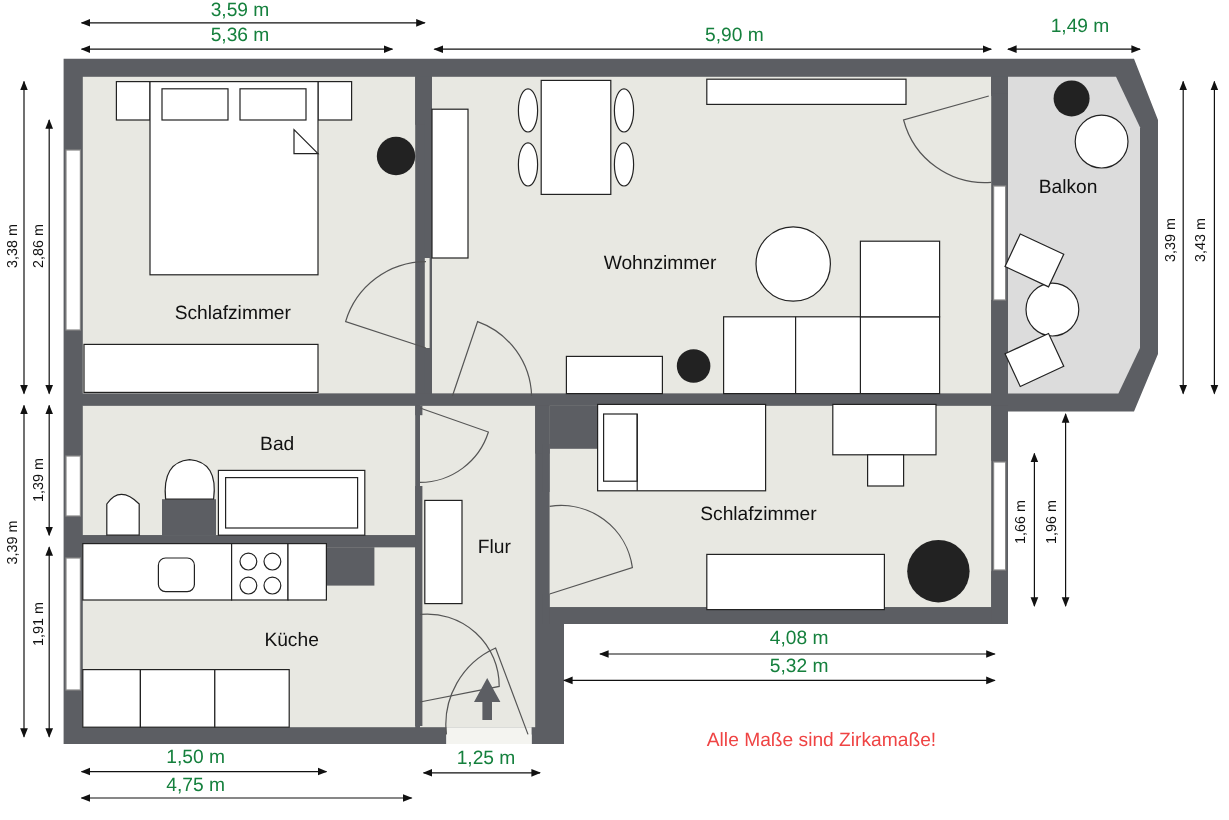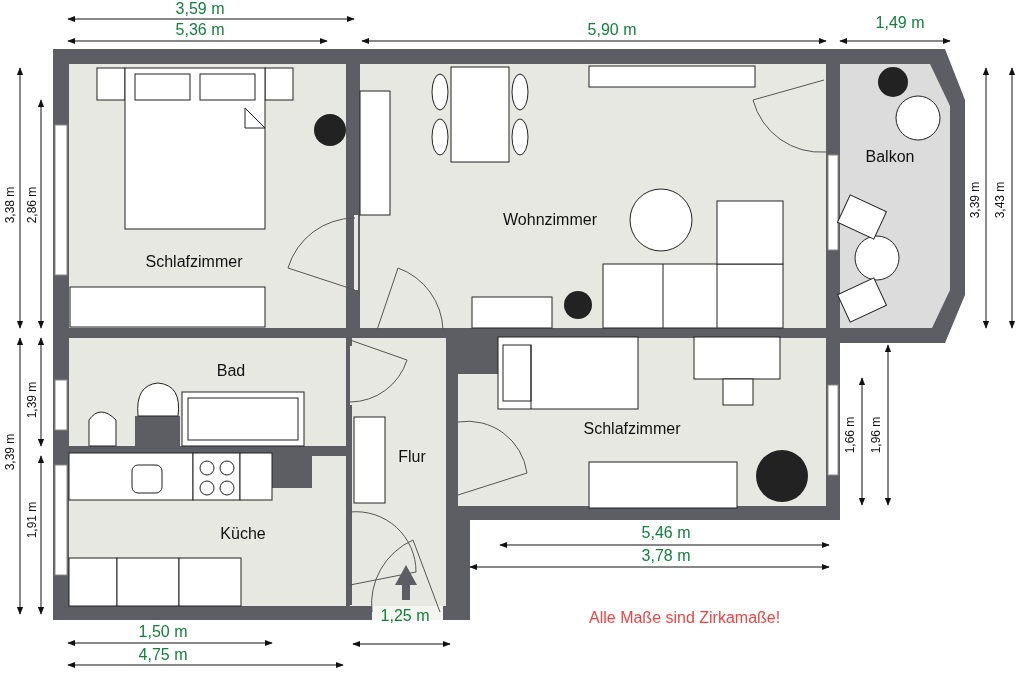--- a/index.html
+++ b/index.html
@@ -180,19 +180,19 @@
 <div class="dim" style="left:900px;top:23px">1,49 m</div>
 <div class="dimv" style="left:10px;top:205px">3,38 m</div>
 <div class="dimv" style="left:32px;top:205px">2,86 m</div>
 <div class="dimv" style="left:10px;top:452px">3,39 m</div>
 <div class="dimv" style="left:32px;top:400px">1,39 m</div>
 <div class="dimv" style="left:32px;top:520px">1,91 m</div>
 <div class="dimv" style="left:975px;top:200px">3,39 m</div>
 <div class="dimv" style="left:1000px;top:200px">3,43 m</div>
 <div class="dimv" style="left:850px;top:435px">1,66 m</div>
 <div class="dimv" style="left:876px;top:435px">1,96 m</div>
-<div class="dim" style="left:666px;top:533px">5,46 m</div>
-<div class="dim" style="left:666px;top:556px">3,78 m</div>
+<div class="dim" style="left:666px;top:533px">4,08 m</div>
+<div class="dim" style="left:666px;top:556px">5,32 m</div>
 <div class="dim" style="left:163px;top:632px">1,50 m</div>
 <div class="dim" style="left:163px;top:655px">4,75 m</div>
-<div class="dim" style="left:405px;top:616px">1,25 m</div>
+<div class="dim" style="left:405px;top:633px">1,25 m</div>
 
 <div class="note" style="left:552px;top:609px">Alle Maße sind Zirkamaße!</div>
 
 </body></html>

